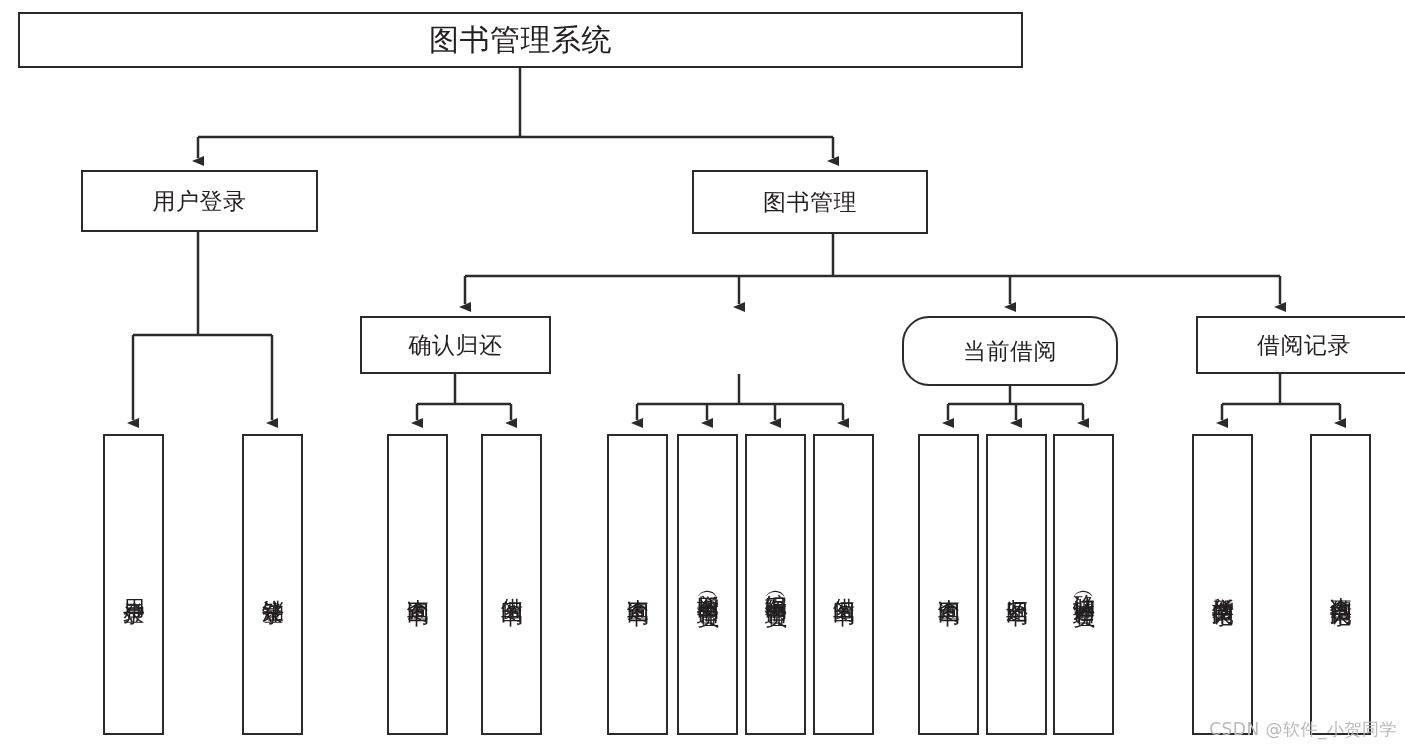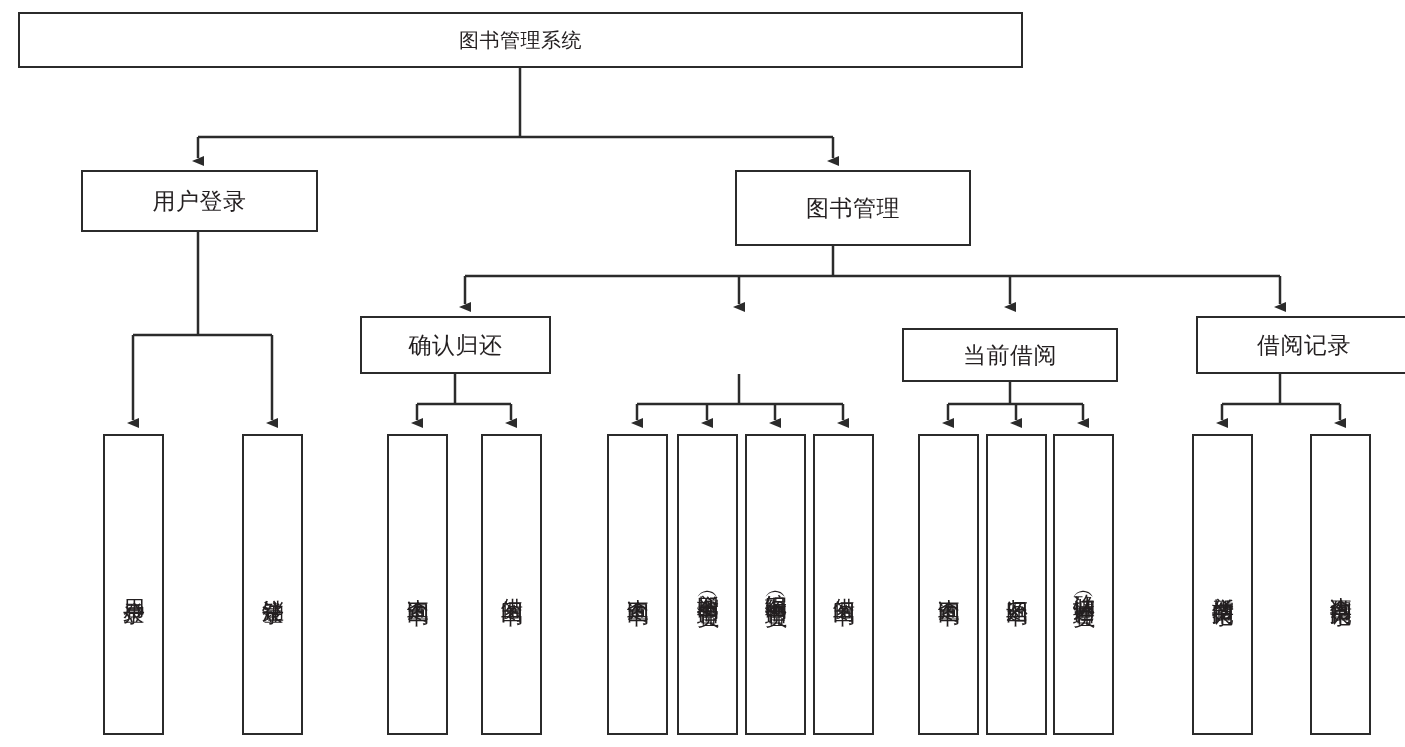--- a/index.html
+++ b/index.html
@@ -34,21 +34,21 @@
   }
   .node .lbl{
     font-size:23px;
     line-height:1.15;
     letter-spacing:0.5px;
     color:#231f20;
     white-space:nowrap;
   }
   
   #node-root{ border-width:2.5px; }
-  #node-root .lbl{ font-size:20px; }
+  #node-root .lbl{ font-size:30px; }
 
   
   .node.vertical{
     align-items:center;
     justify-content:center;
   }
   .node.vertical .lbl{
     writing-mode:vertical-rl;
     text-orientation:upright;
     white-space:normal;
@@ -125,30 +125,30 @@
   </svg>
 
   <div class="node" id="node-root" style="left:18px; top:12px; width:1005px; height:56px;">
     <span class="lbl">图书管理系统</span>
   </div>
 
   <div class="node" style="left:81px; top:170px; width:237px; height:62px;">
     <span class="lbl">用户登录</span>
   </div>
 
-  <div class="node" style="left:735px; top:170px; width:236px; height:76px;">
+  <div class="node" style="left:692px; top:170px; width:236px; height:64px;">
     <span class="lbl">图书管理</span>
   </div>
 
   <div class="node" style="left:360px; top:316px; width:191px; height:58px;">
     <span class="lbl">确认归还</span>
   </div>
 
 
-  <div class="node" style="left:902px; top:328px; width:216px; height:54px;">
+  <div class="node" style="left:902px; top:316px; width:216px; height:70px;border-radius:27px;">
     <span class="lbl">当前借阅</span>
   </div>
 
   <div class="node" style="left:1172px; top:316px; width:216px; height:58px;margin-left:24px;">
     <span class="lbl">借阅记录</span>
   </div>
 
   <div class="node vertical" style="left:103px; top:434px; width:61px; height:301px;">
     <span class="lbl">用户登录</span>
   </div>
@@ -194,14 +194,15 @@
   </div>
 
   <div class="node vertical" style="left:1192px; top:434px; width:61px; height:301px;">
     <span class="lbl">新增借阅记录</span>
   </div>
 
   <div class="node vertical" style="left:1310px; top:434px; width:61px; height:301px;">
     <span class="lbl">查询借阅记录</span>
   </div>
 
+  <div class="watermark">CSDN @软件_小贺同学</div>
 
 </div>
 
 </body></html>

